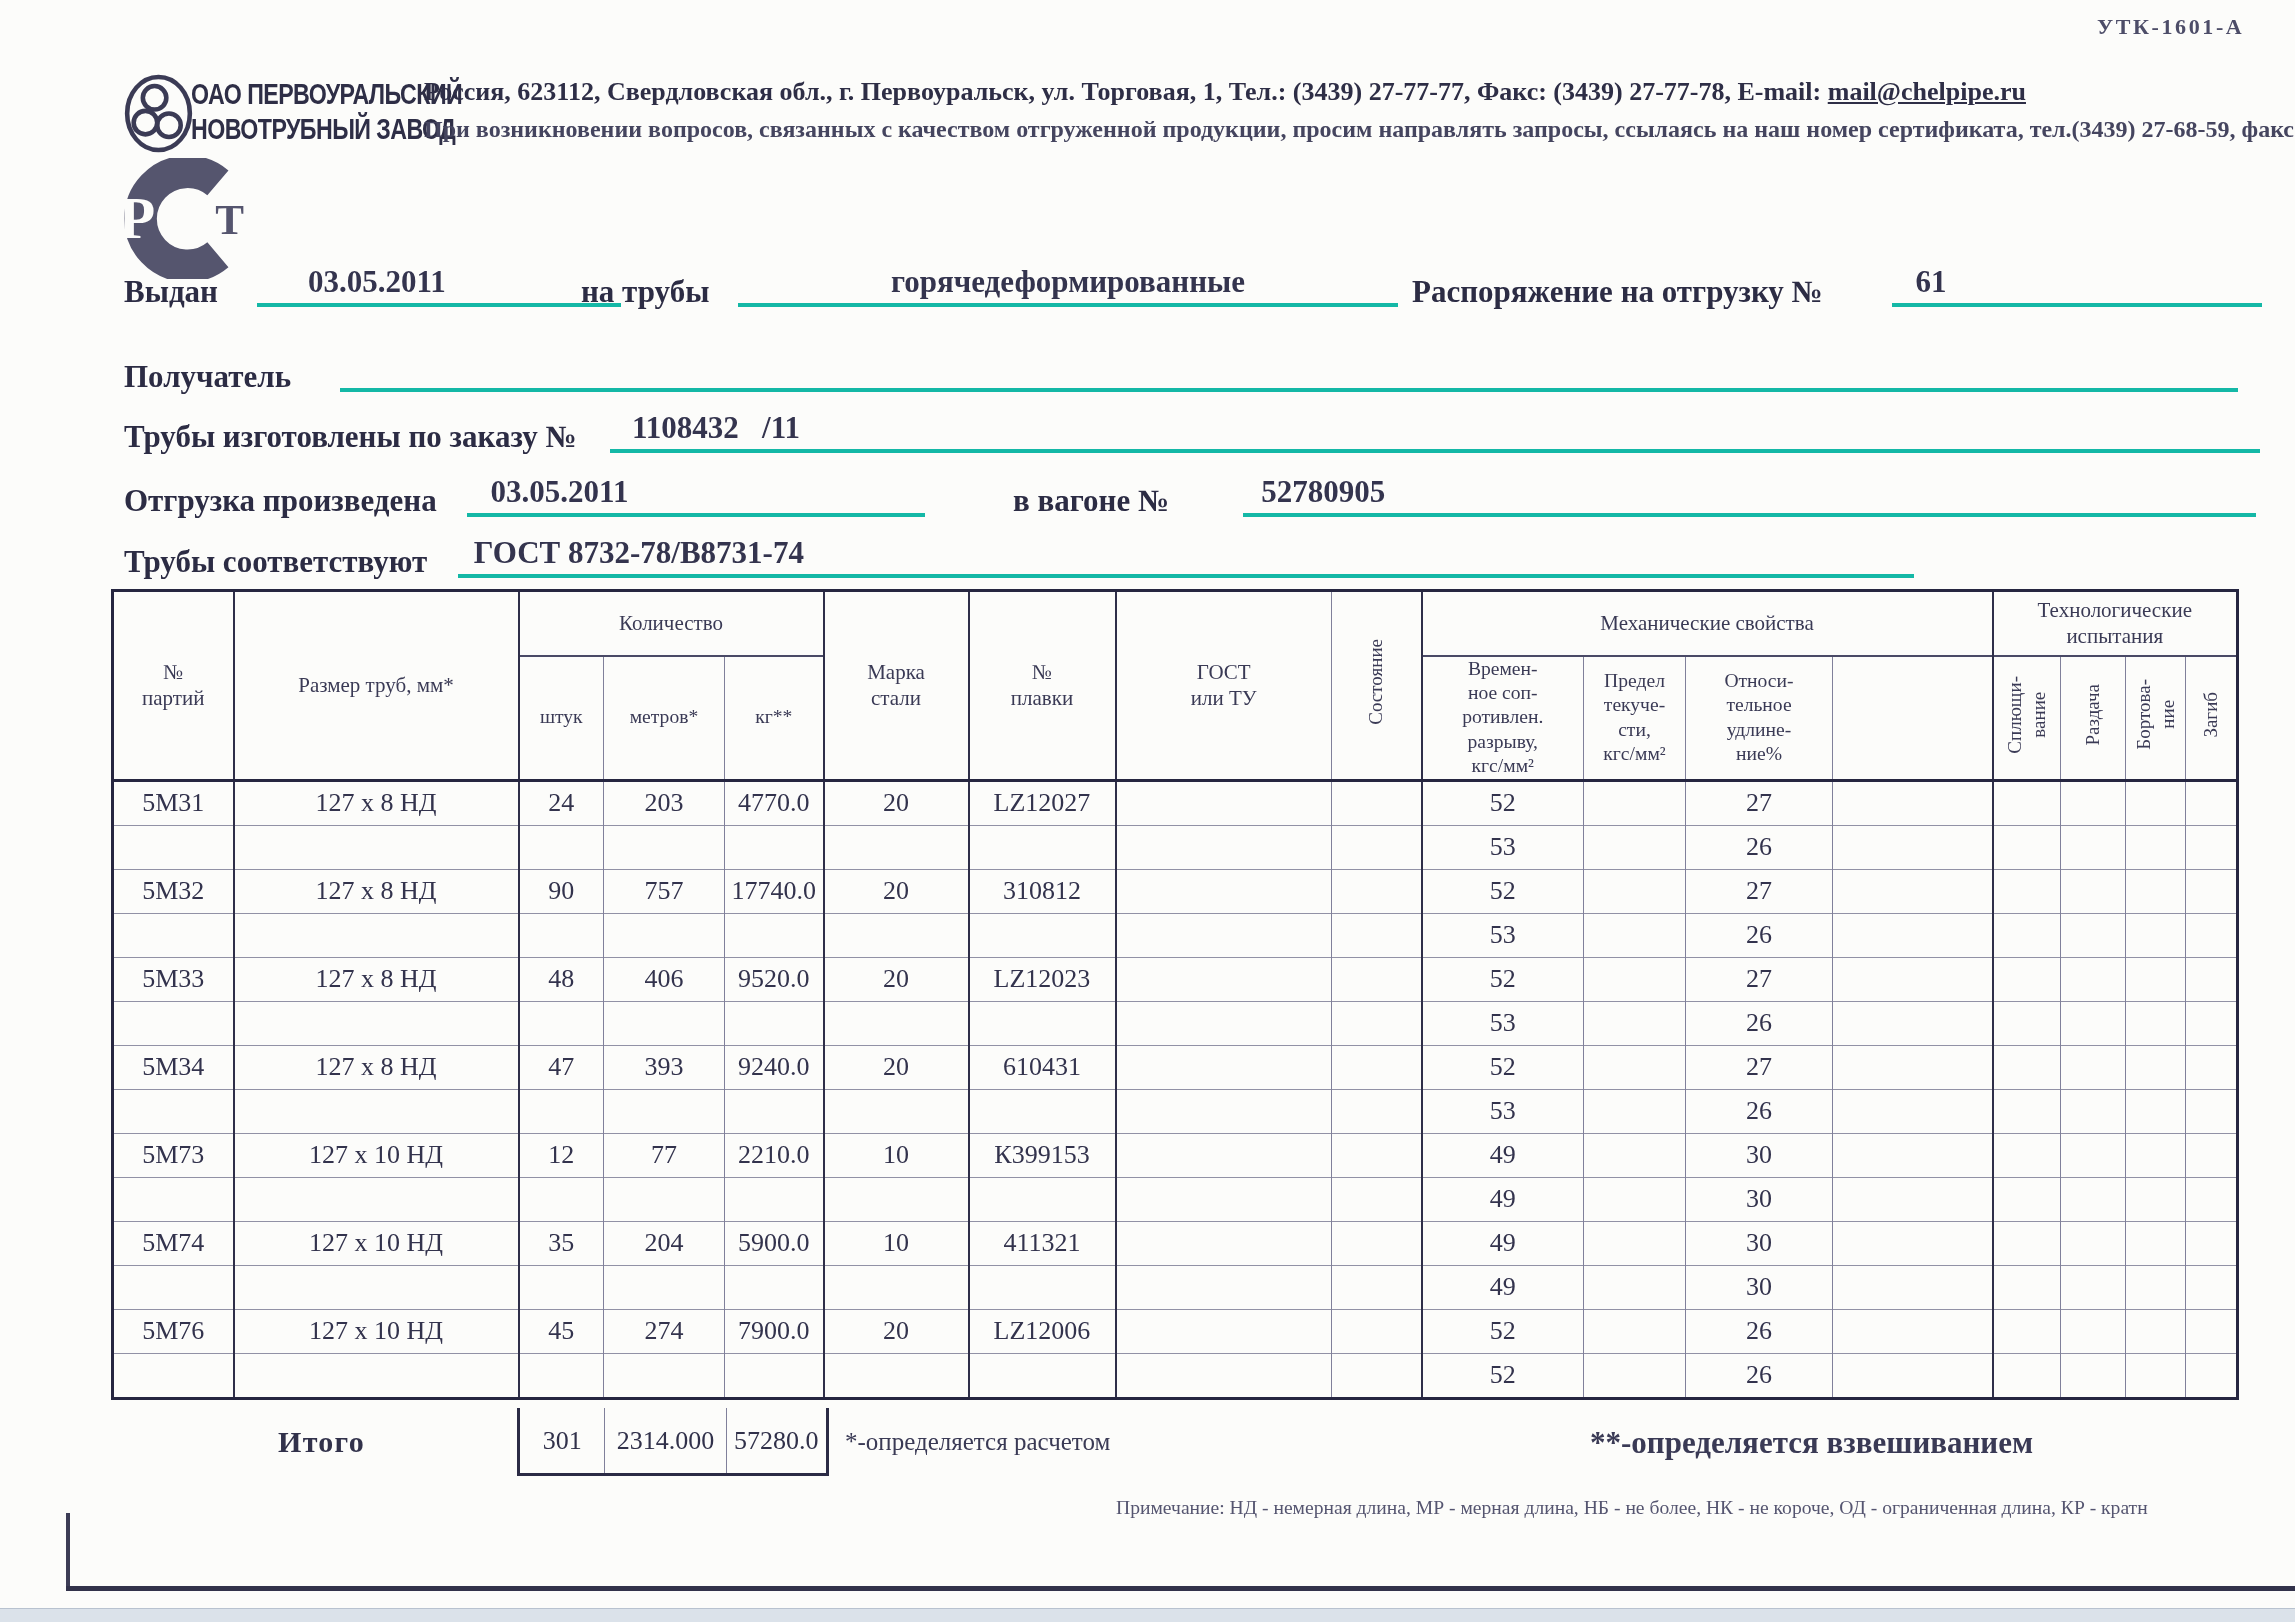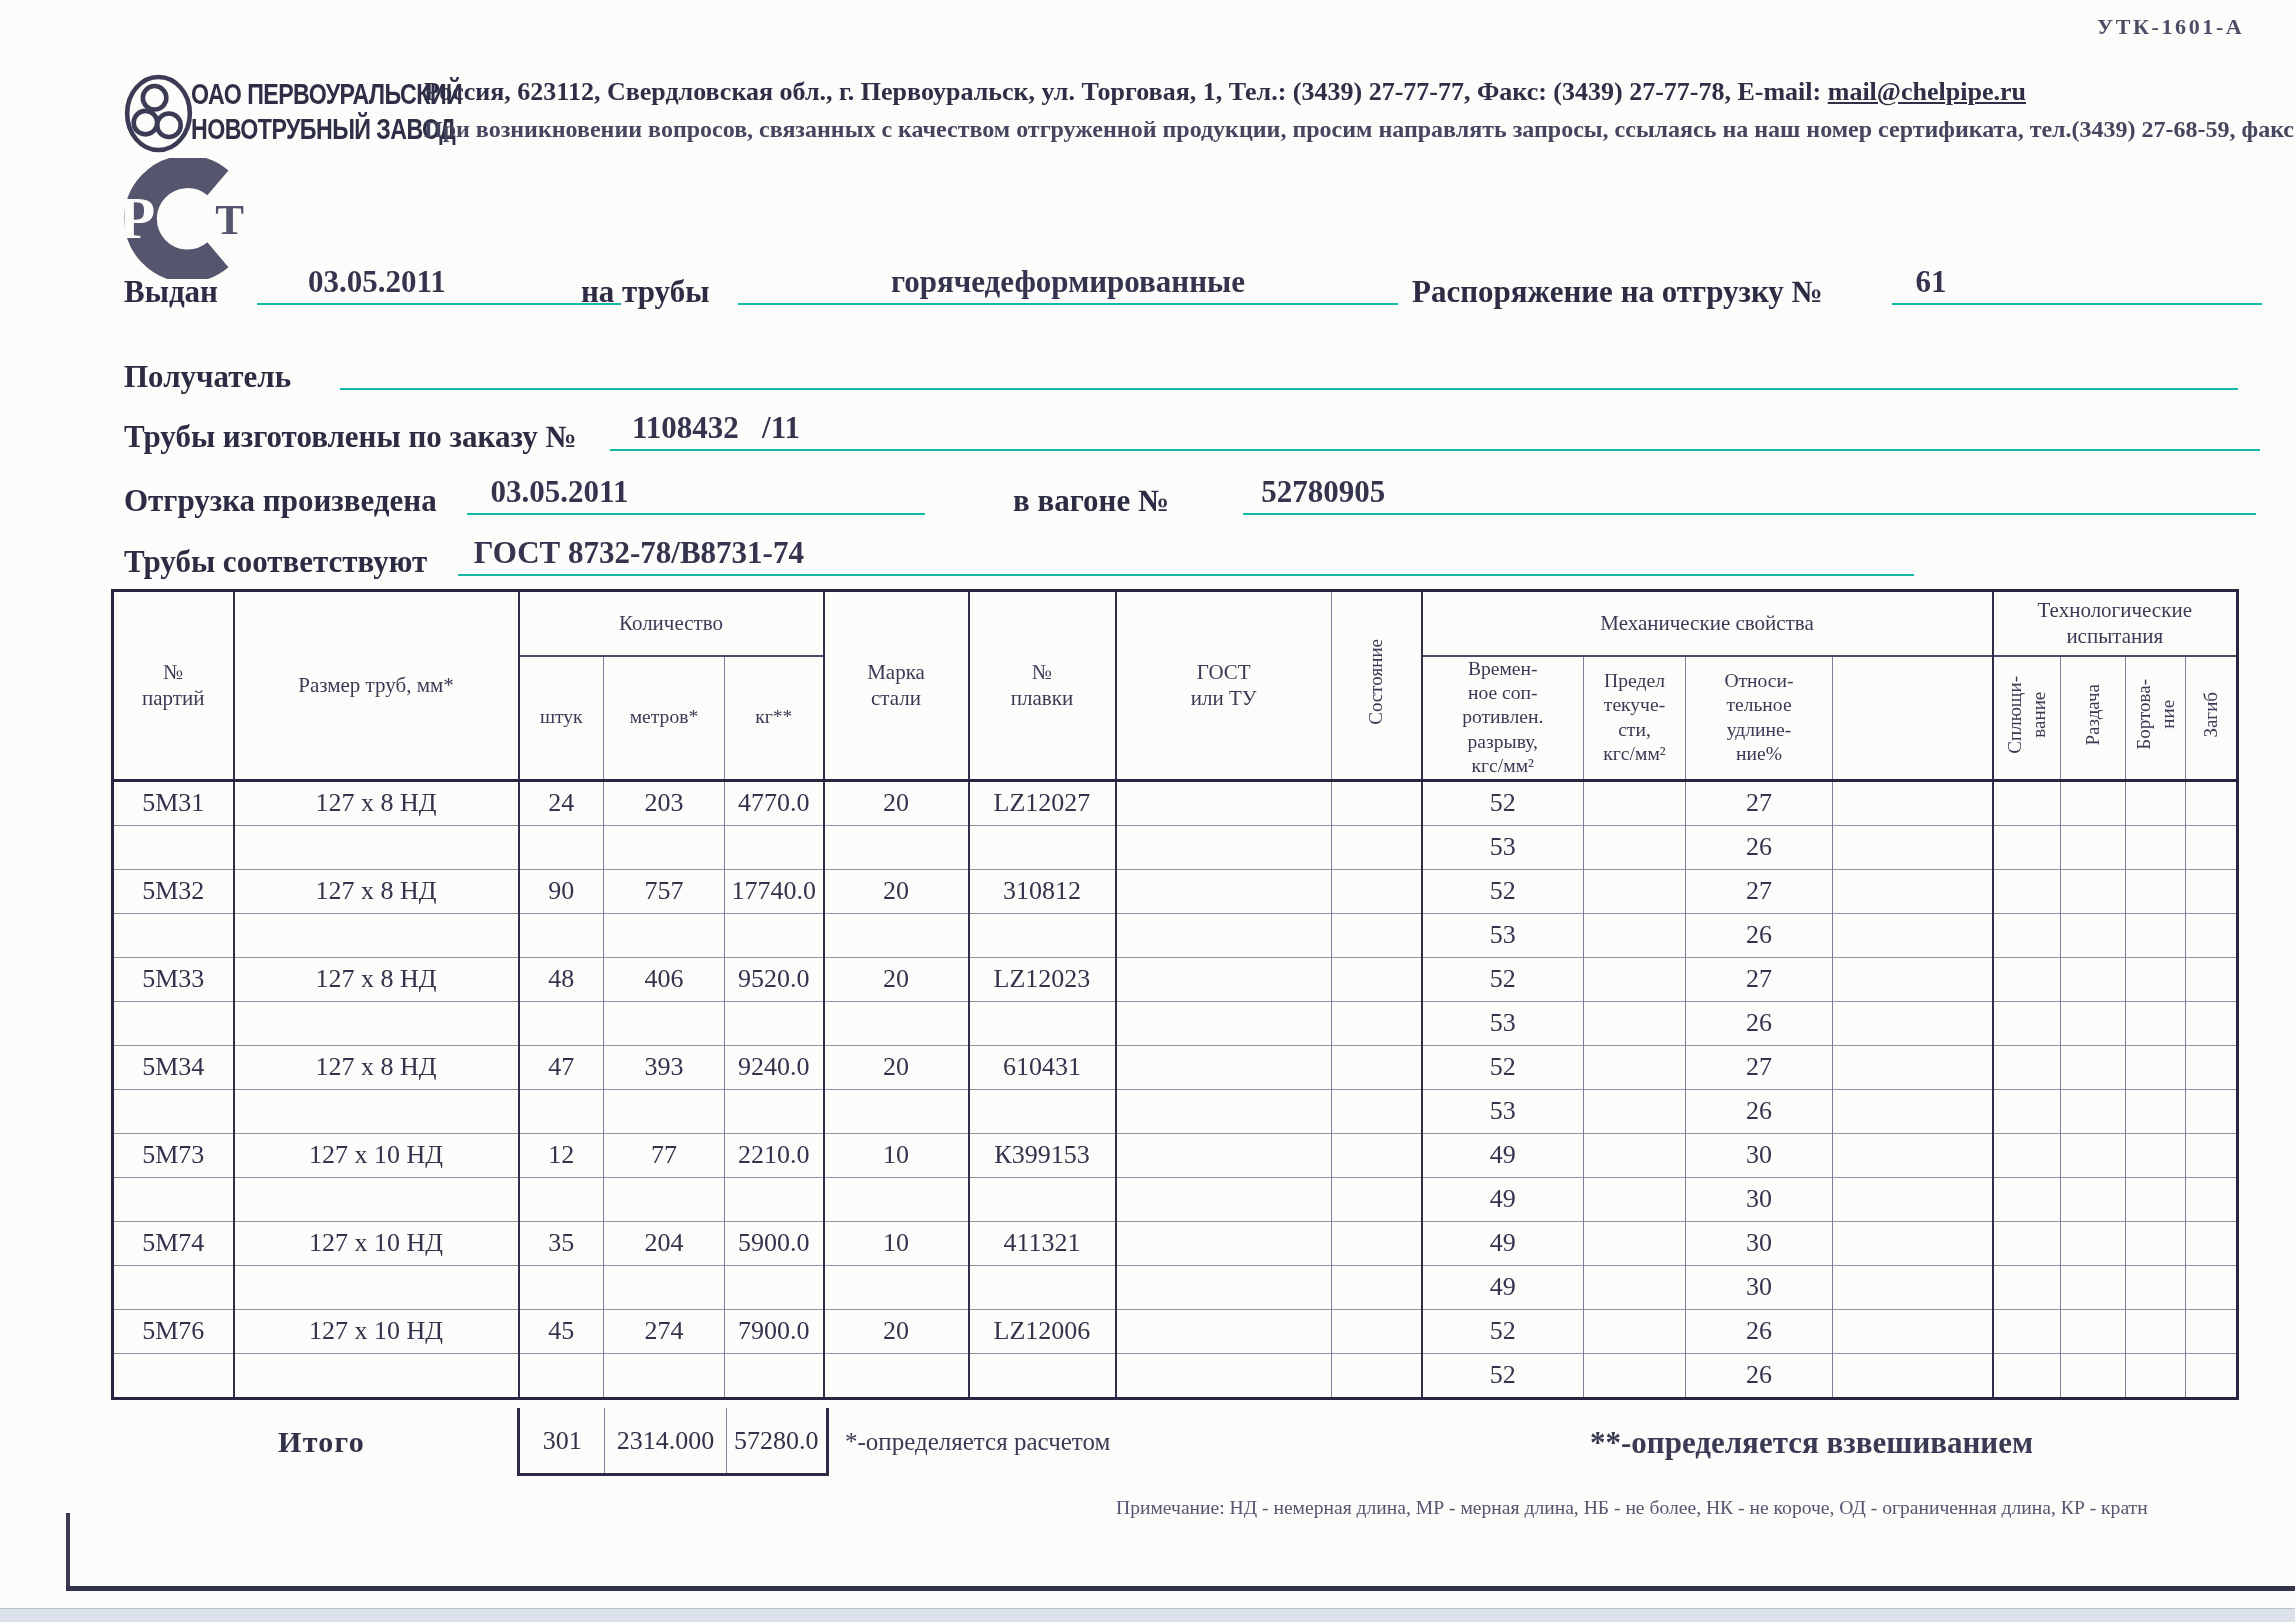--- a/index.html
+++ b/index.html
@@ -28,21 +28,21 @@
   .rst-mark {left:99px; top:158px;}
 
   
   .title {left:222px; top:185px; width:2073px; text-align:center; white-space:nowrap;
     font-size:50px; font-weight:bold; font-style:italic; letter-spacing:2px; color:#26263e;}
   .title .gap1 {margin-left:46px;}
   .title .gap2 {margin-left:36px;}
 
   
   .lbl {font-size:31px; font-weight:bold; color:#2c2c44; white-space:nowrap;}
-  .val {font-size:31px; font-weight:600; color:#34344e; border-bottom:2px solid #14b8a6;
+  .val {font-size:31px; font-weight:600; color:#34344e; border-bottom:4px solid #14b8a6;
         height:39px; white-space:nowrap;}
   .val.center {text-align:center;}
 
   
   table.cert {border-collapse:collapse; table-layout:fixed; width:2127px;
     position:absolute; left:111px; top:589px; border:3.9px solid #262640;}
   table.cert th, table.cert td {padding:0; margin:0; overflow:hidden; text-align:center; vertical-align:middle; font-weight:normal;}
   thead tr.grp {height:65px;}
   thead tr.sub {height:118px;}
   thead th {font-size:21px; color:#3a3a55; line-height:1.25;}

